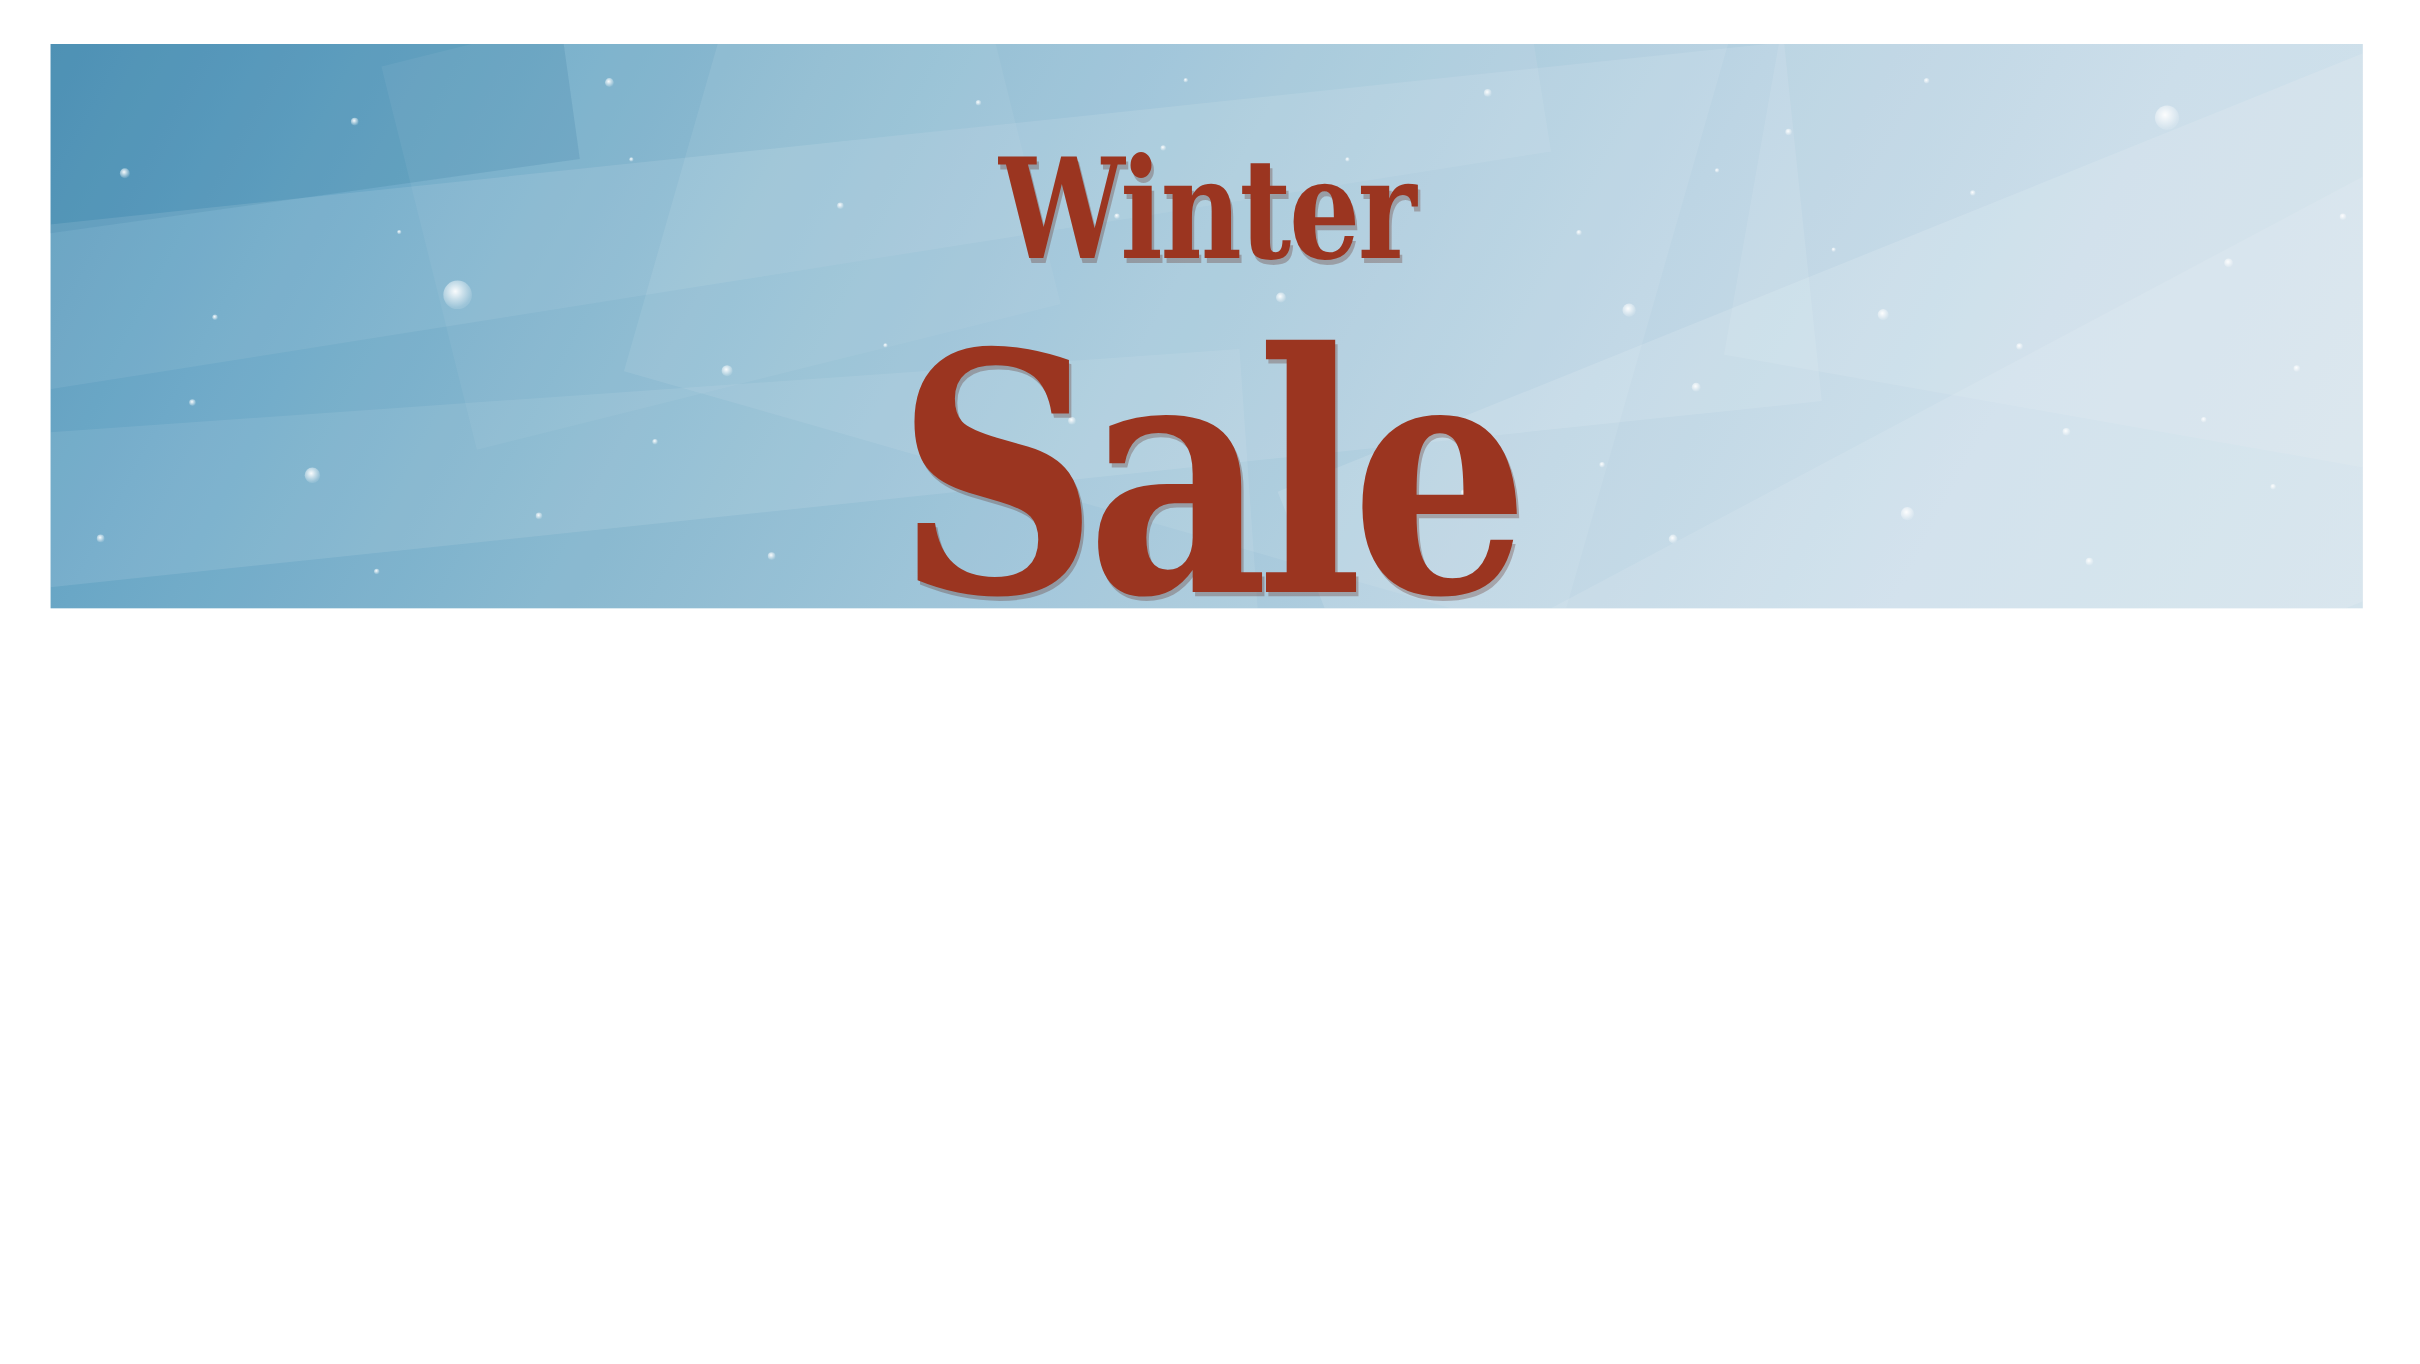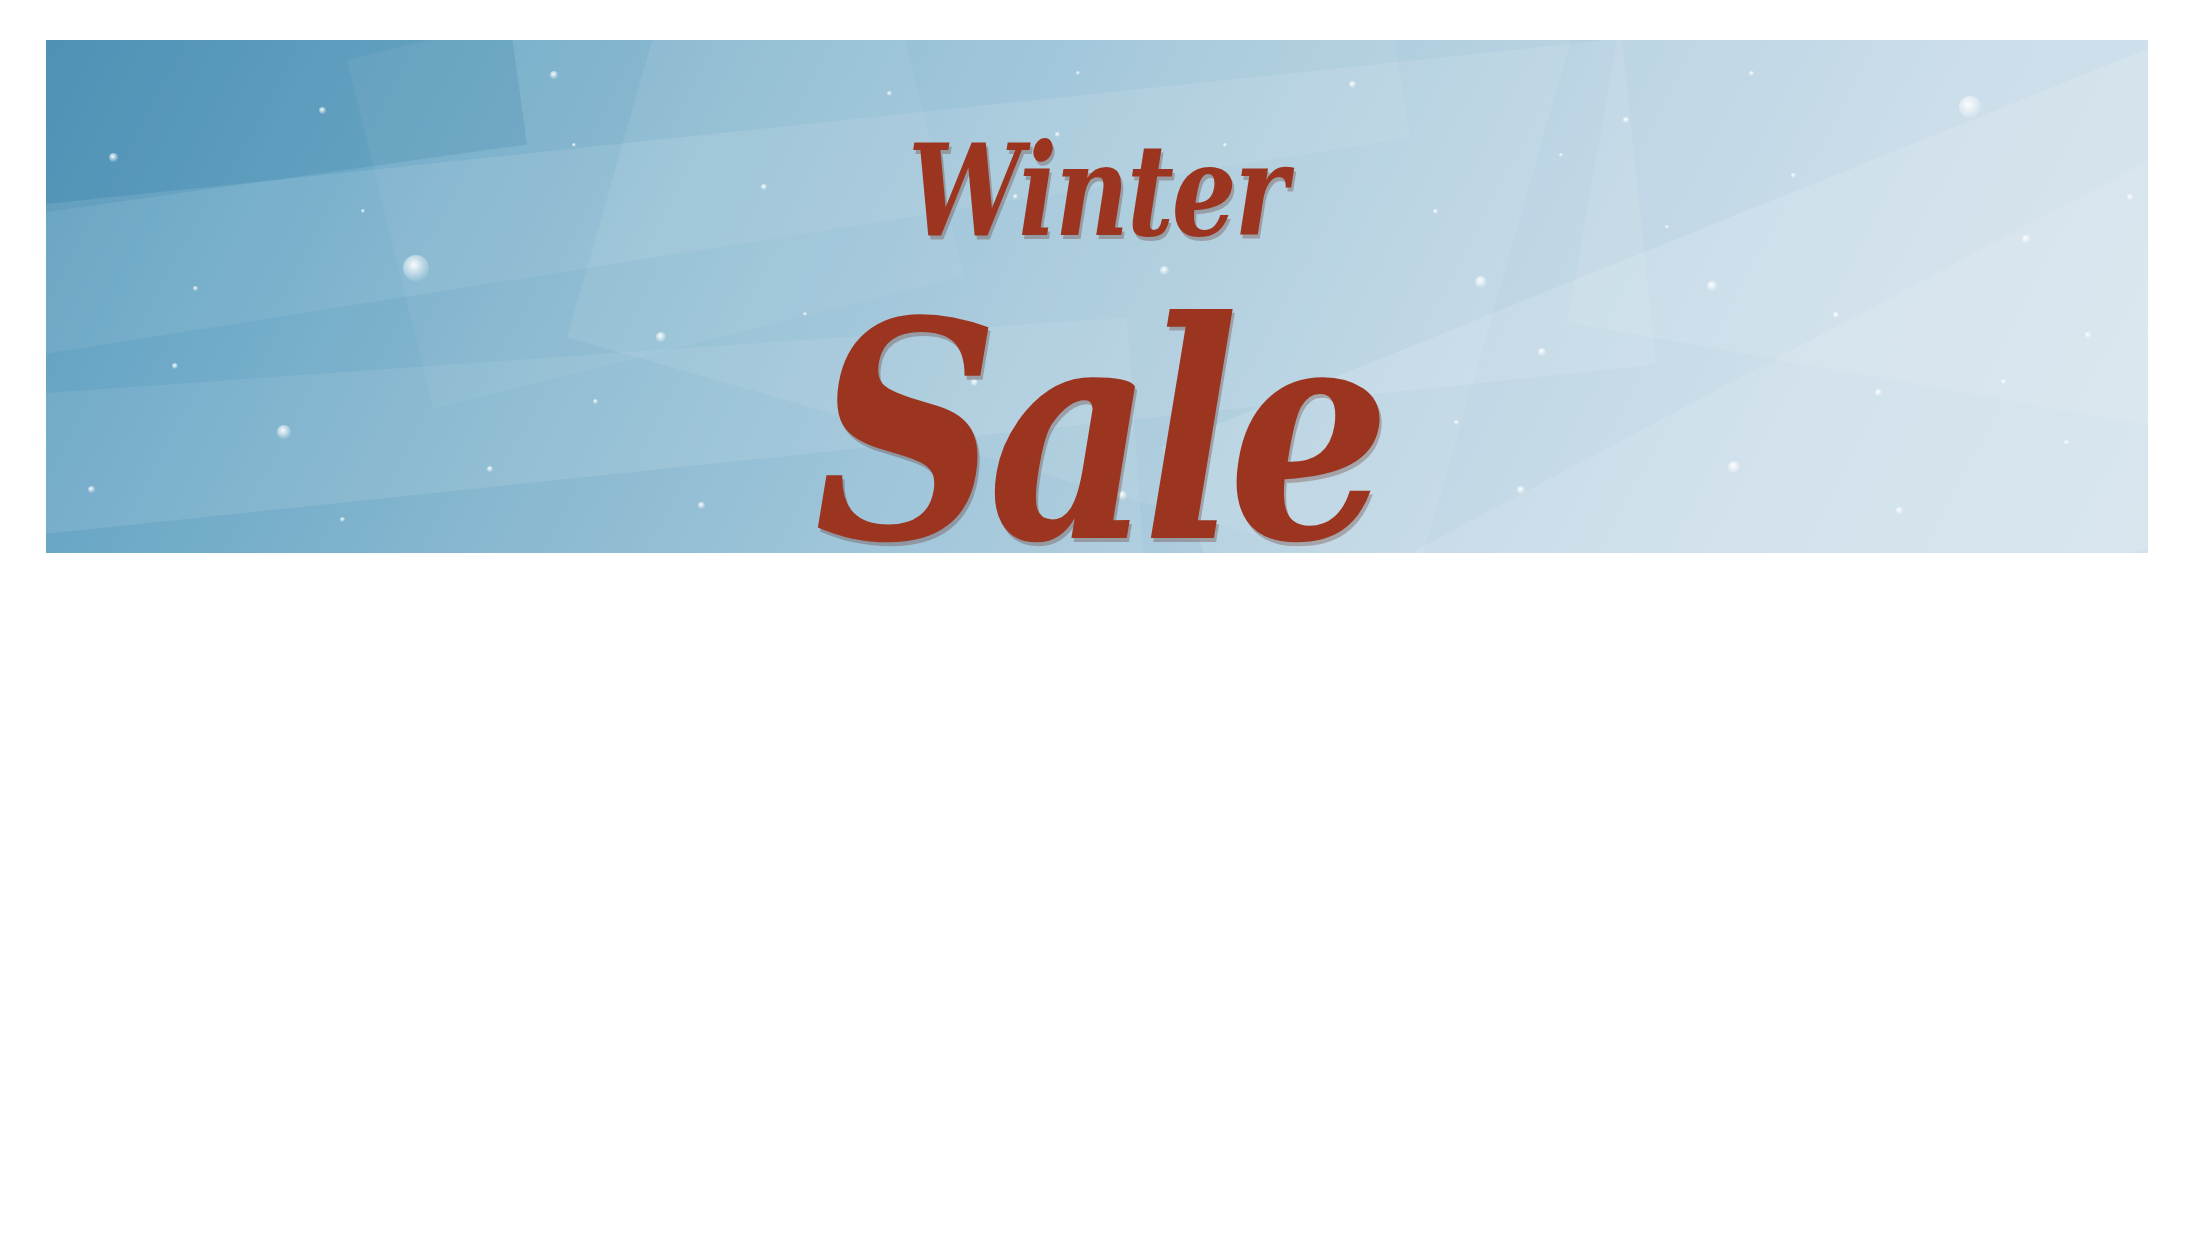--- a/index.html
+++ b/index.html
@@ -2,21 +2,21 @@
 <html><head>
 <meta charset="utf-8">
 <style>
   * { box-sizing: border-box; margin: 0; padding: 0; }
   html, body {
     width: 2200px; height: 1240px;
     background: #ffffff;
     font-family: "Liberation Sans", sans-serif;
     overflow: hidden;
   }
-  .slide { position: relative; width: 2200px; height: 1157px; background: #fff; font-style: italic; }
+  .slide { position: relative; width: 2200px; height: 1157px; background: #fff; }
 
   
   .hero {
     position: absolute;
     left: 46px; top: 40px;
     width: 2102px; height: 513px;
     overflow: hidden;
     background:
       linear-gradient(118deg,
         #4a90b6 0%,

